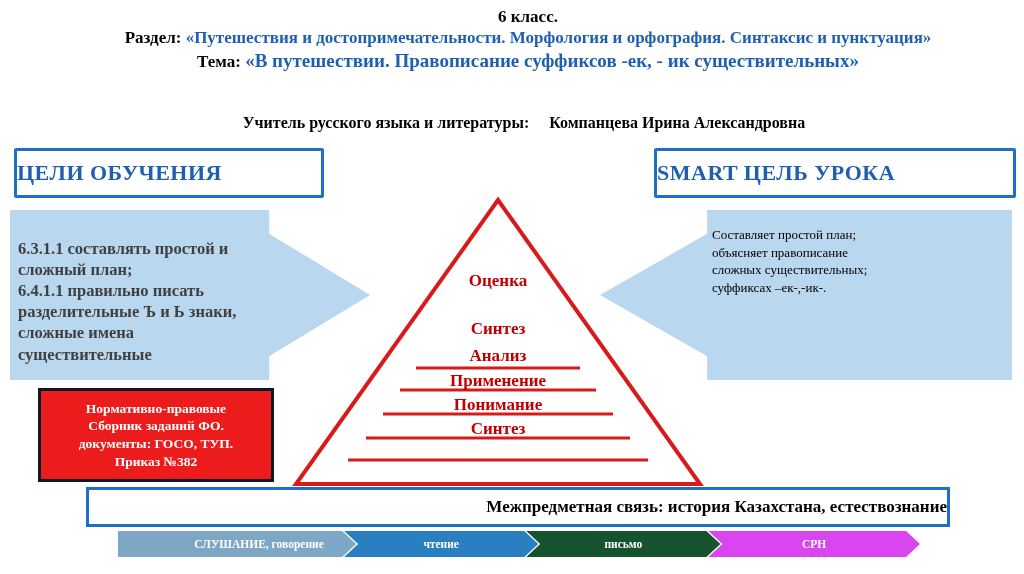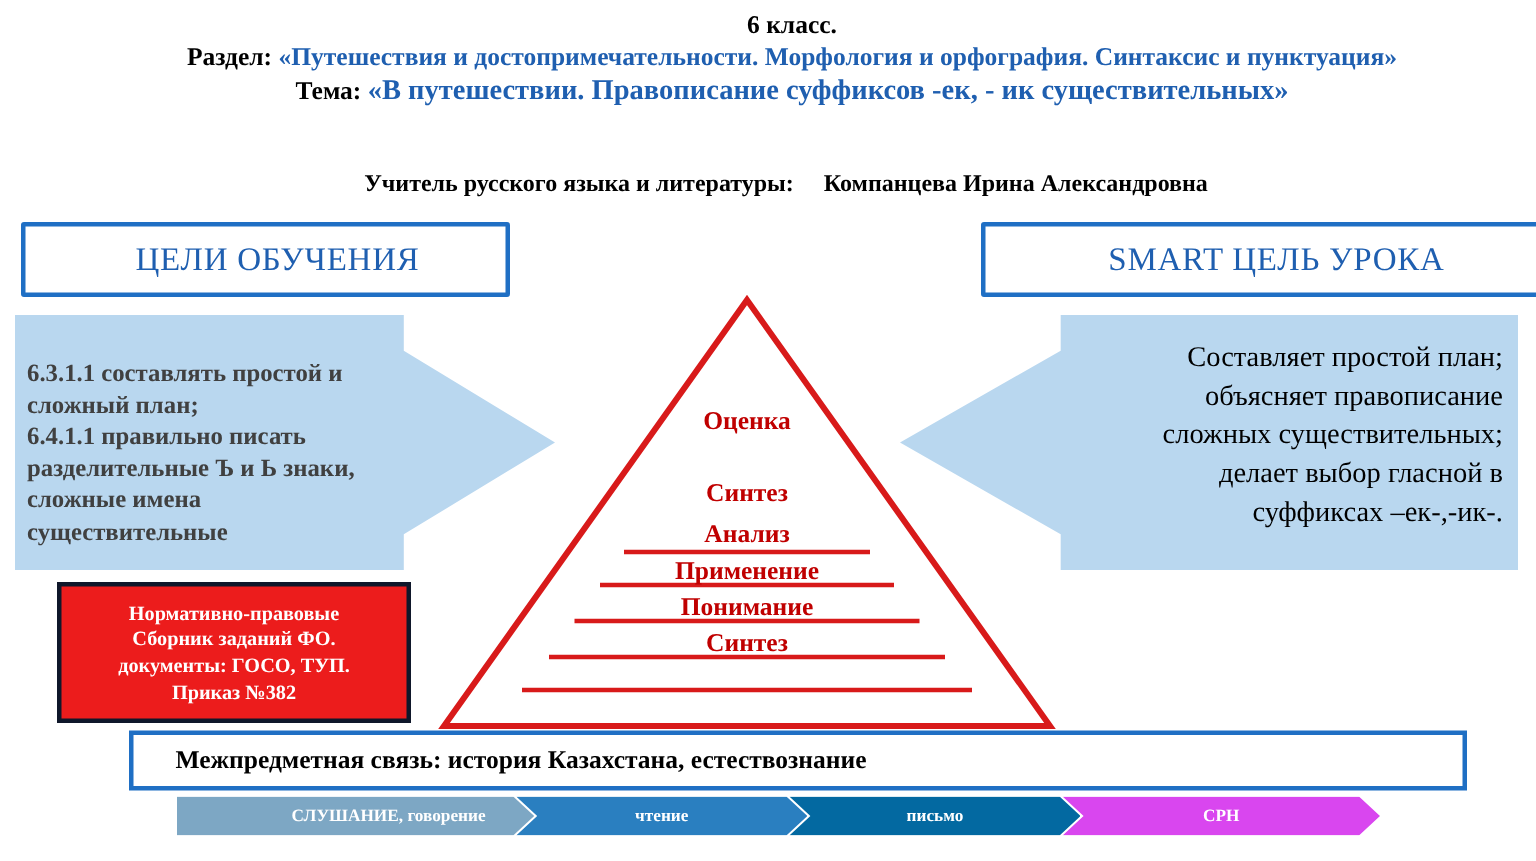--- a/index.html
+++ b/index.html
@@ -54,25 +54,24 @@
   .teacher .t-name { padding-left: 16px; }
 
   
   .title-box {
     position: absolute;
     border: 3px solid #1f6fc4;
     background: #ffffff;
     border-radius: 2px;
     display: flex;
     align-items: center;
-    justify-content: center;
+    justify-content: flex-start;
     color: #1f5fb0;
-    font-weight: normal;
+    font-weight: bold;
     letter-spacing: 0.5px;
-    padding-left: 16px;
   }
   #goals-title {
     left: 14px;
     top: 148px;
     width: 304px;
     height: 44px;
     font-size: 22px;
   }
   #smart-title {
     left: 654px;
@@ -117,24 +116,24 @@
     font-weight: bold;
     color: #404040;
     line-height: 1.28;
     font-family: Liberation Serif, serif;
   }
   .smart-text {
     position: absolute;
     left: 112px;
     top: 16px;
     width: 290px;
-    font-size: 19px;
+    font-size: 13px;
     color: #000000;
     line-height: 1.35;
-    text-align: right;
+    text-align: left;
   }
 
   
   #doc-box {
     position: absolute;
     left: 38px;
     top: 388px;
     width: 230px;
     height: 88px;
     background: #ec1c1c;
@@ -176,25 +175,24 @@
   #cross-box {
     position: absolute;
     left: 86px;
     top: 487px;
     width: 858px;
     height: 34px;
     border: 3px solid #1f6fc4;
     background: #ffffff;
     display: flex;
     align-items: center;
-    justify-content: flex-start;
+    justify-content: flex-end;
     font-size: 17px;
     font-weight: bold;
     color: #000000;
-    padding-left: 28px;
   }
 
   
   #chevrons {
     position: absolute;
     left: 118px;
     top: 531px;
     width: 790px;
     height: 26px;
     display: flex;
@@ -210,21 +208,21 @@
     font-weight: bold;
     margin-right: -12px;
     clip-path: polygon(0 0, calc(100% - 14px) 0, 100% 50%, calc(100% - 14px) 100%, 0 100%, 14px 50%);
   }
   .chev:first-child {
     clip-path: polygon(0 0, calc(100% - 14px) 0, 100% 50%, calc(100% - 14px) 100%, 0 100%);
     padding-left: 44px;
   }
   .chev-1 { background: #7da7c4; width: 200px; }
   .chev-2 { background: #2a7fc0; width: 200px; }
-  .chev-3 { background: #0369a1; width: 200px; }
+  .chev-3 { background: #14532d; width: 200px; }
   .chev-4 { background: #d946ef; width: 218px; }
 </style>
 </head>
 <body>
 
 <div class="header">
   <div class="hdr-line">
     <span>6 класс.</span>
   </div>
   <div class="hdr-line">
@@ -261,21 +259,20 @@
     <div>существительные</div>
   </div>
 </div>
 
 <div class="arrow-right-panel">
   <div class="arrow-shape"></div>
   <div class="smart-text">
     <div>Составляет простой план;</div>
     <div>объясняет правописание</div>
     <div>сложных существительных;</div>
-    <div>делает выбор гласной в</div>
     <div>суффиксах –ек-,-ик-.</div>
   </div>
 </div>
 
 <div id="doc-box">
   <div>Нормативно-правовые</div>
   <div>Сборник заданий ФО.</div>
   <div>документы: ГОСО, ТУП.</div>
   <div>Приказ №382</div>
 </div>

